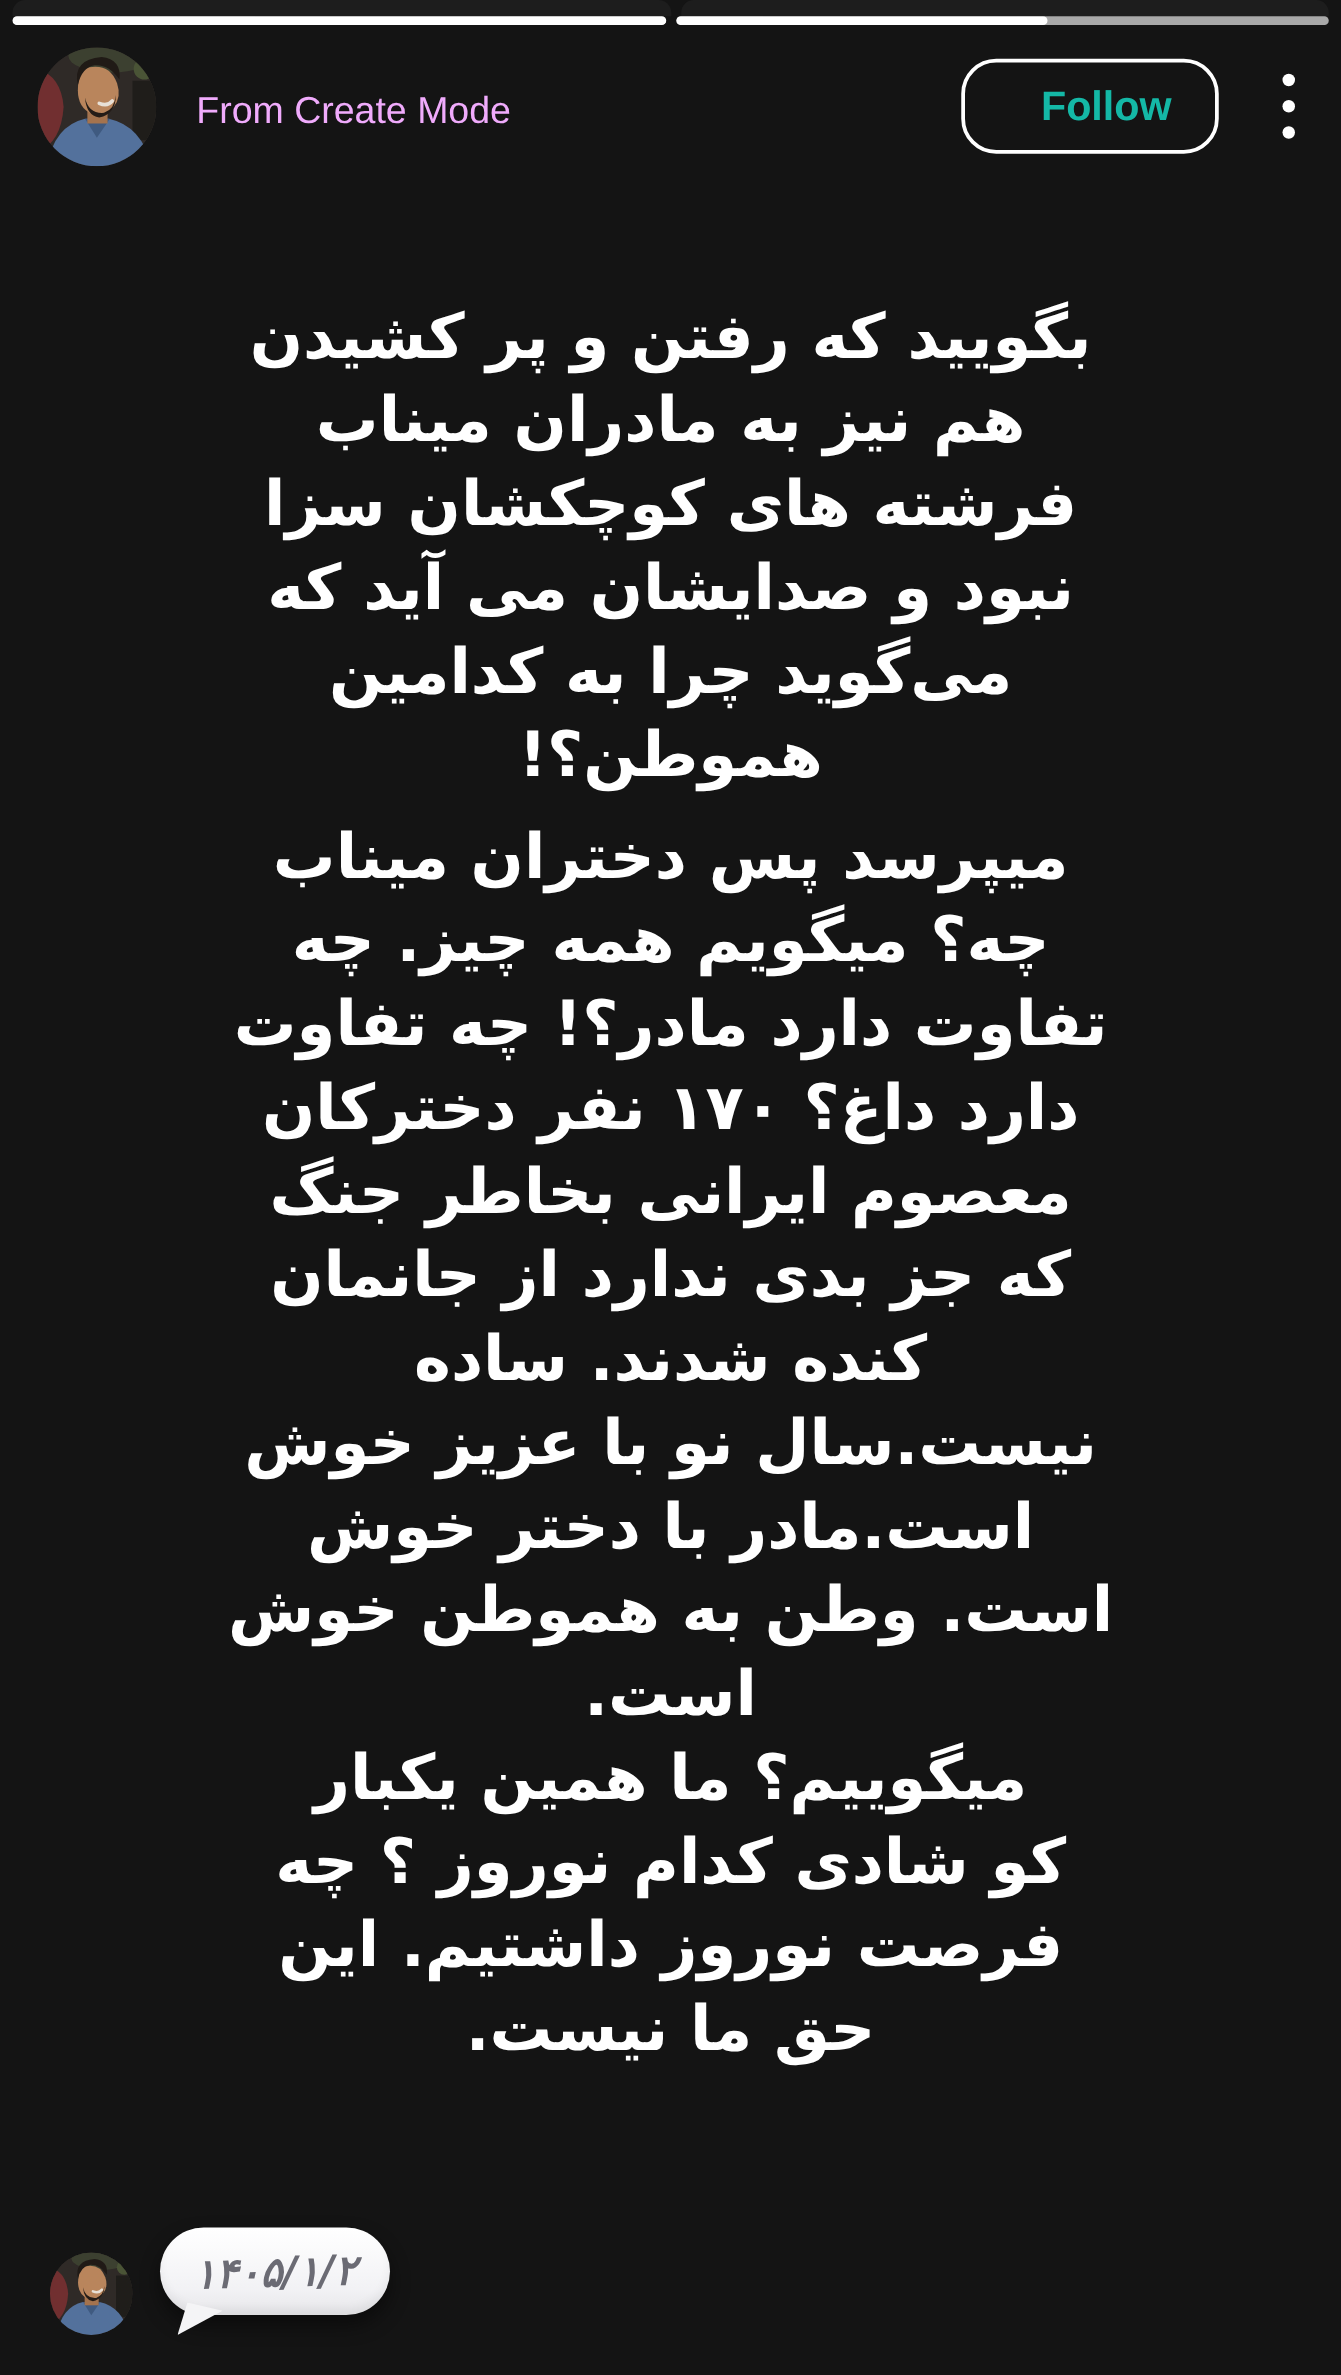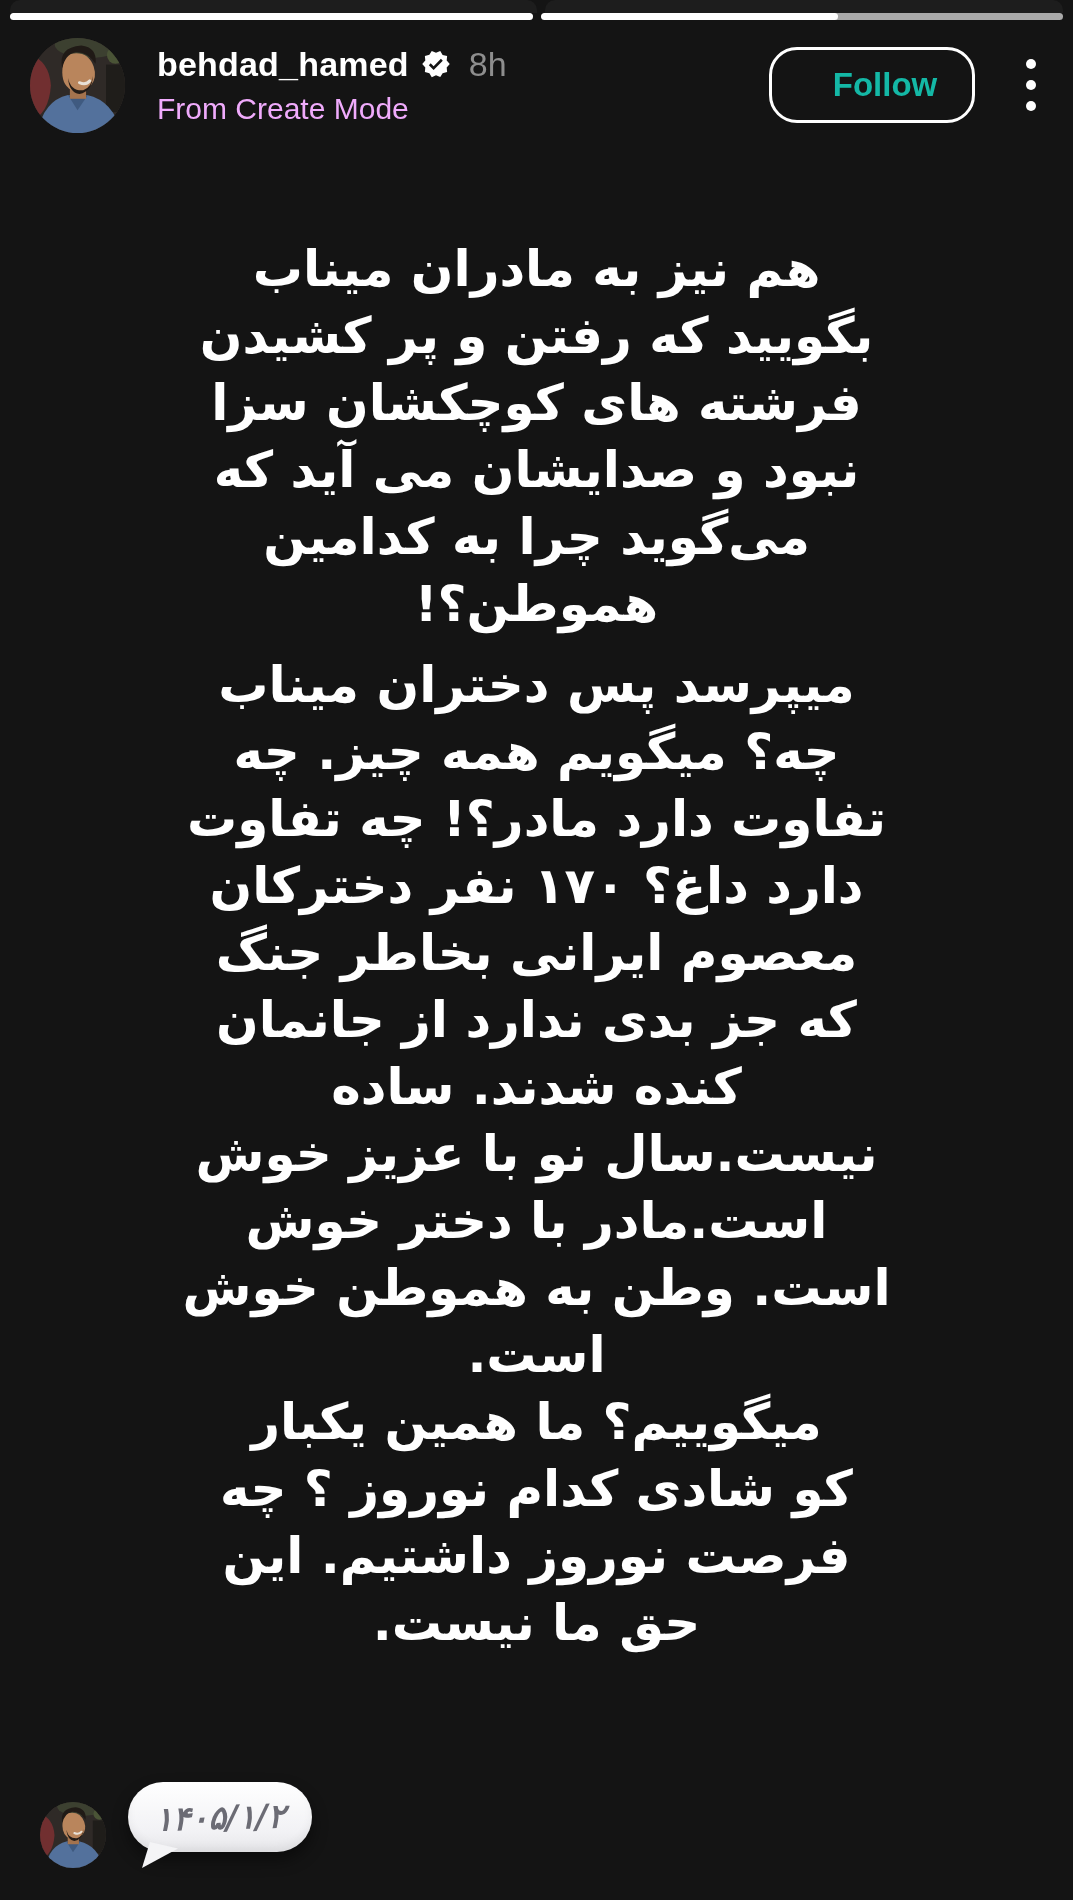--- a/index.html
+++ b/index.html
@@ -92,42 +92,33 @@
       <path d="M8 100 Q14 66 40 60 L60 60 Q88 66 96 100 Z" fill="#53719c"></path>
       <path d="M40 60 L50 76 L61 60 Z" fill="#3f5a80"></path>
       <rect x="42" y="46" width="17" height="18" fill="#a4734e"></rect>
       <path d="M38 18 Q60 11 67 30 Q71 42 64 50 Q57 58 46 56 Q34 51 34 36 Q34 24 38 18 Z" fill="#b9855c"></path>
       <path d="M34 32 Q29 10 54 8 Q71 10 69 27 Q60 14 48 15 Q37 17 34 32 Z" fill="#201a16"></path>
       <path d="M40 42 Q43 56 56 55 Q65 52 66 40 Q66 56 52 59 Q41 57 40 42 Z" fill="#241c17"></path>
       <path d="M52 47 q7 3 11 -2" stroke="#e8e0d6" stroke-width="3" fill="none" stroke-linecap="round"></path>
     </svg>
   </div>
   <div class="header-info">
-    <div class="header-top-row">
-      <span class="username">behdad_hamed</span>
-      <span class="badge">
-        <svg viewBox="0 0 24 24" width="30" height="30">
-          <path fill="#ffffff" d="M23 12l-2.44-2.79.34-3.69-3.61-.82-1.89-3.2L12 2.96 8.6 1.5 6.71 4.69 3.1 5.5l.34 3.7L1 12l2.44 2.79-.34 3.7 3.61.82L8.6 22.5l3.4-1.47 3.4 1.46 1.89-3.19 3.61-.82-.34-3.69L23 12zm-12.91 4.72l-3.8-3.81 1.48-1.48 2.32 2.33 5.85-5.87 1.48 1.48-7.33 7.35z"></path>
-        </svg>
-      </span>
-      <span class="time">8h</span>
-    </div>
     <div class="subtitle">From Create Mode</div>
   </div>
   <button class="follow-btn">Follow</button>
   <div class="kebab">
     <span class="dot"></span>
     <span class="dot"></span>
     <span class="dot"></span>
   </div>
 </div>
 
 <div class="story-content" dir="rtl" lang="fa">
+  <div class="story-line">بگویید که رفتن و پر کشیدن</div>
   <div class="story-line">هم نیز به مادران میناب</div>
-  <div class="story-line">بگویید که رفتن و پر کشیدن</div>
   <div class="story-line">فرشته های کوچکشان سزا</div>
   <div class="story-line">نبود و صدایشان می آید که</div>
   <div class="story-line">می‌گوید چرا به کدامین</div>
   <div class="story-line">هموطن؟!</div>
   <div class="story-line para-gap">میپرسد پس دختران میناب</div>
   <div class="story-line">چه؟ میگویم همه چیز. چه</div>
   <div class="story-line">تفاوت دارد مادر؟! چه تفاوت</div>
   <div class="story-line">دارد داغ؟ ۱۷۰ نفر دخترکان</div>
   <div class="story-line">معصوم ایرانی بخاطر جنگ</div>
   <div class="story-line">که جز بدی ندارد از جانمان</div>

